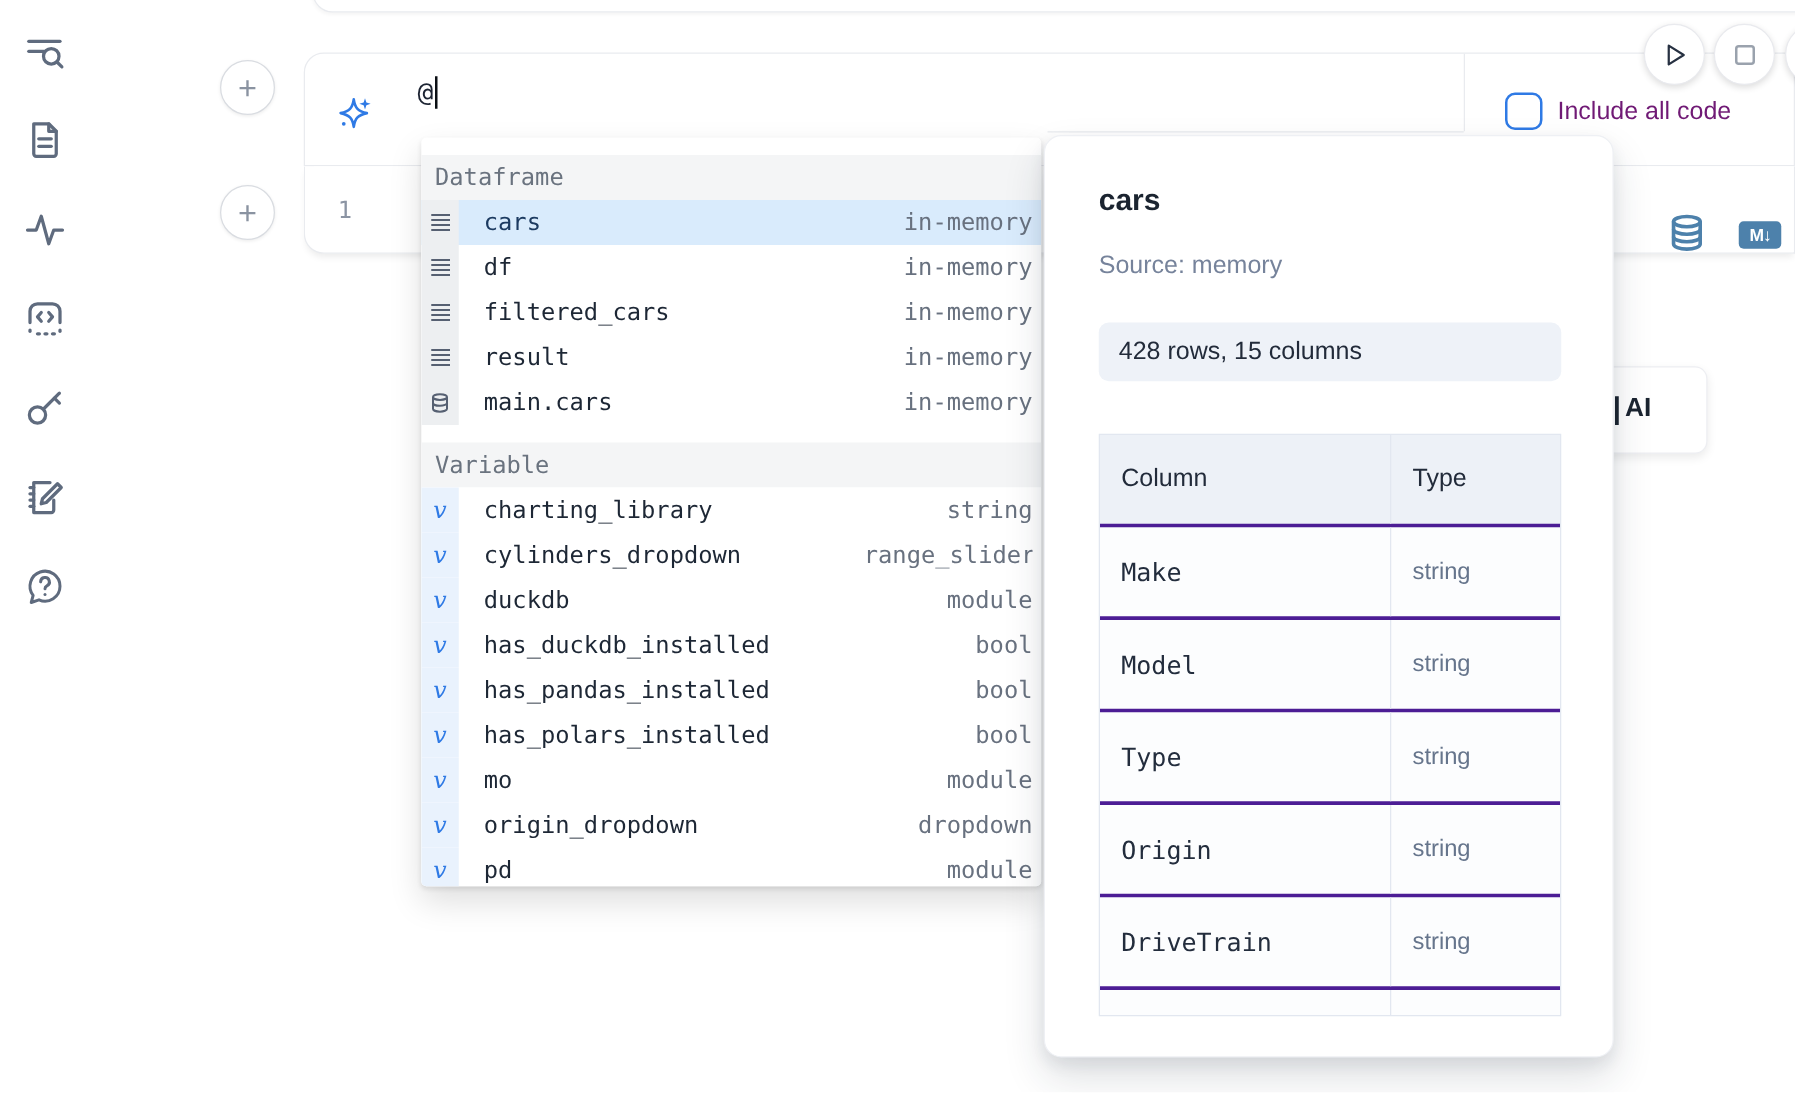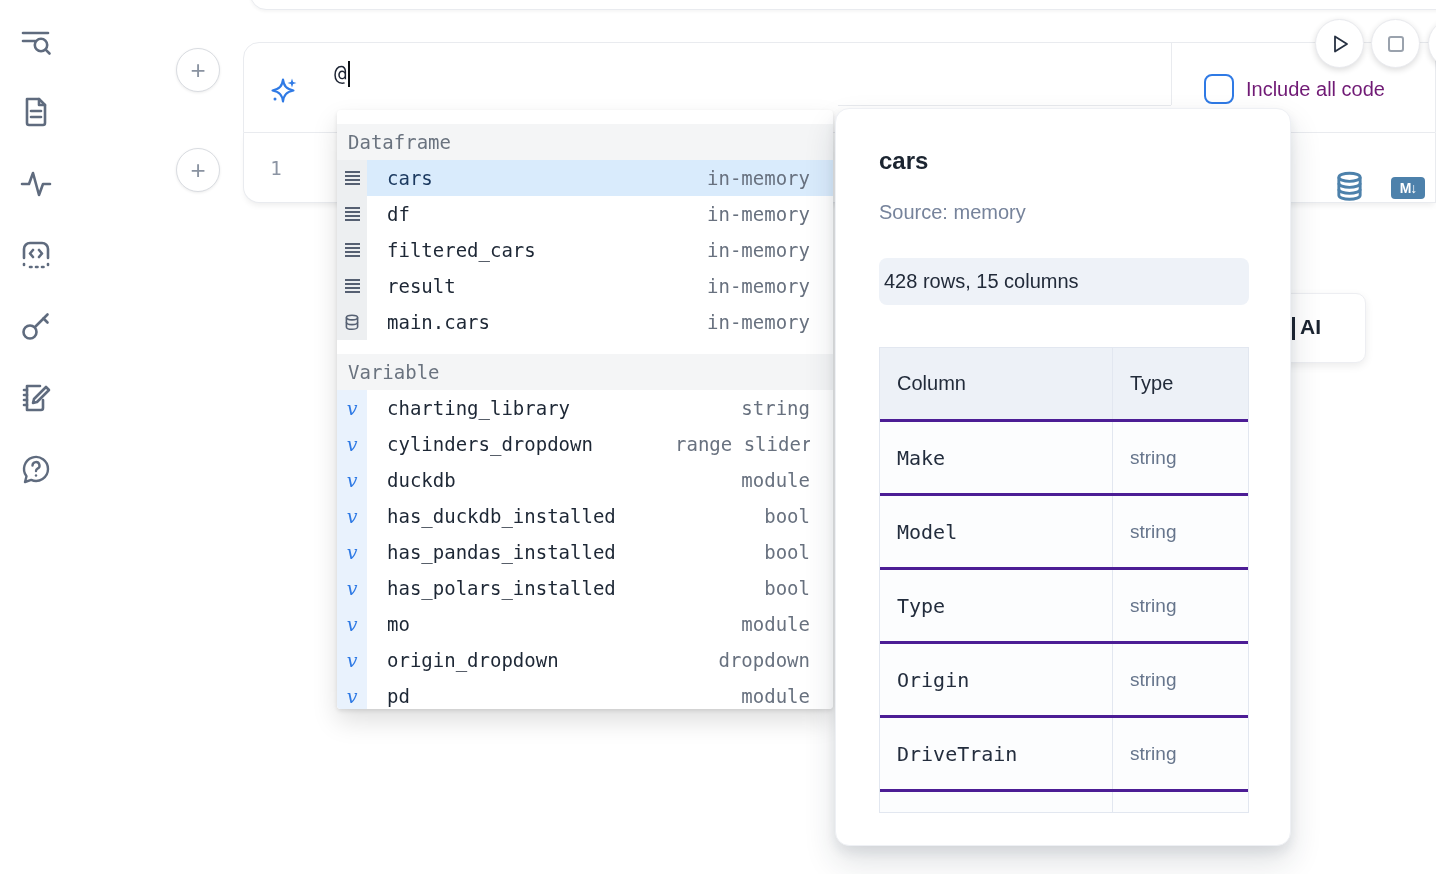--- a/index.html
+++ b/index.html
@@ -64,31 +64,31 @@
   .ac-row.selected .ac-name { color:#1c3a60; }
   .gutter { width:30px; height:36px; flex:none; display:flex; align-items:center; justify-content:center;
             background:#edeff1; }
   .gutter.variable { background:#e9f2fd; }
   .df-glyph { width:15px; height:14px;
               background:repeating-linear-gradient(to bottom,#566072 0 2px,transparent 2px 4px); }
   .var-glyph { font-family:"DejaVu Serif", serif; font-style:italic; font-size:19px; color:#2f7ae5;
                line-height:1; }
   .ac-name { margin-left:20px; color:#1d2735; white-space:nowrap; }
   .flex1 { flex:1; }
-  .ac-meta { width:135px; flex:none; text-align:right; margin-right:23px; color:#68717f;
+  .ac-meta { width:135px; flex:none; text-align:right; margin-right:7px; color:#68717f;
              white-space:nowrap; overflow:hidden; }
 
   
   .popup { position:absolute; left:835px; top:108px; width:456px; height:738px; background:#fff;
            border:1px solid #eef0f4; border-radius:14px;
            box-shadow:0 6px 12px rgba(30,41,59,.08), 0 16px 32px rgba(30,41,59,.14); z-index:4; }
   .popup-title { position:absolute; left:43px; top:38px; font-size:24px; font-weight:bold; color:#1b2430; }
   .popup-source { position:absolute; left:43px; top:92px; font-size:20px; color:#76839b; }
   .shape-pill { position:absolute; left:43px; top:149px; width:370px; height:47px; background:#eef2f8;
-                border-radius:8px; line-height:47px; padding-left:5px; font-size:20px; color:#222b3a; }
+                border-radius:8px; line-height:47px; padding-left:16px; font-size:20px; color:#222b3a; }
   .schema-table { position:absolute; left:43px; top:238px; width:370px; height:466px; overflow:hidden;
                   border:1px solid #e2e7f0; background:#fcfdfe; }
   .sch-row { display:flex; height:74px; border-bottom:3px solid #4c1d95; background:#fcfdfe; }
   .sch-row.head { background:#edf1f7; }
   .sch-c1 { width:233px; flex:none; border-right:1px solid #e2e7f0; display:flex; align-items:center;
             padding-left:17px; font-family:"DejaVu Sans Mono", monospace; font-size:20px; color:#232d3d; }
   .sch-row.head .sch-c1 { font-family:"Liberation Sans", sans-serif; color:#222b3a; }
   .sch-c2 { flex:1; display:flex; align-items:center; padding-left:17px; font-size:19px; color:#66758c; }
   .sch-row.head .sch-c2 { font-size:20px; color:#222b3a; }
 

